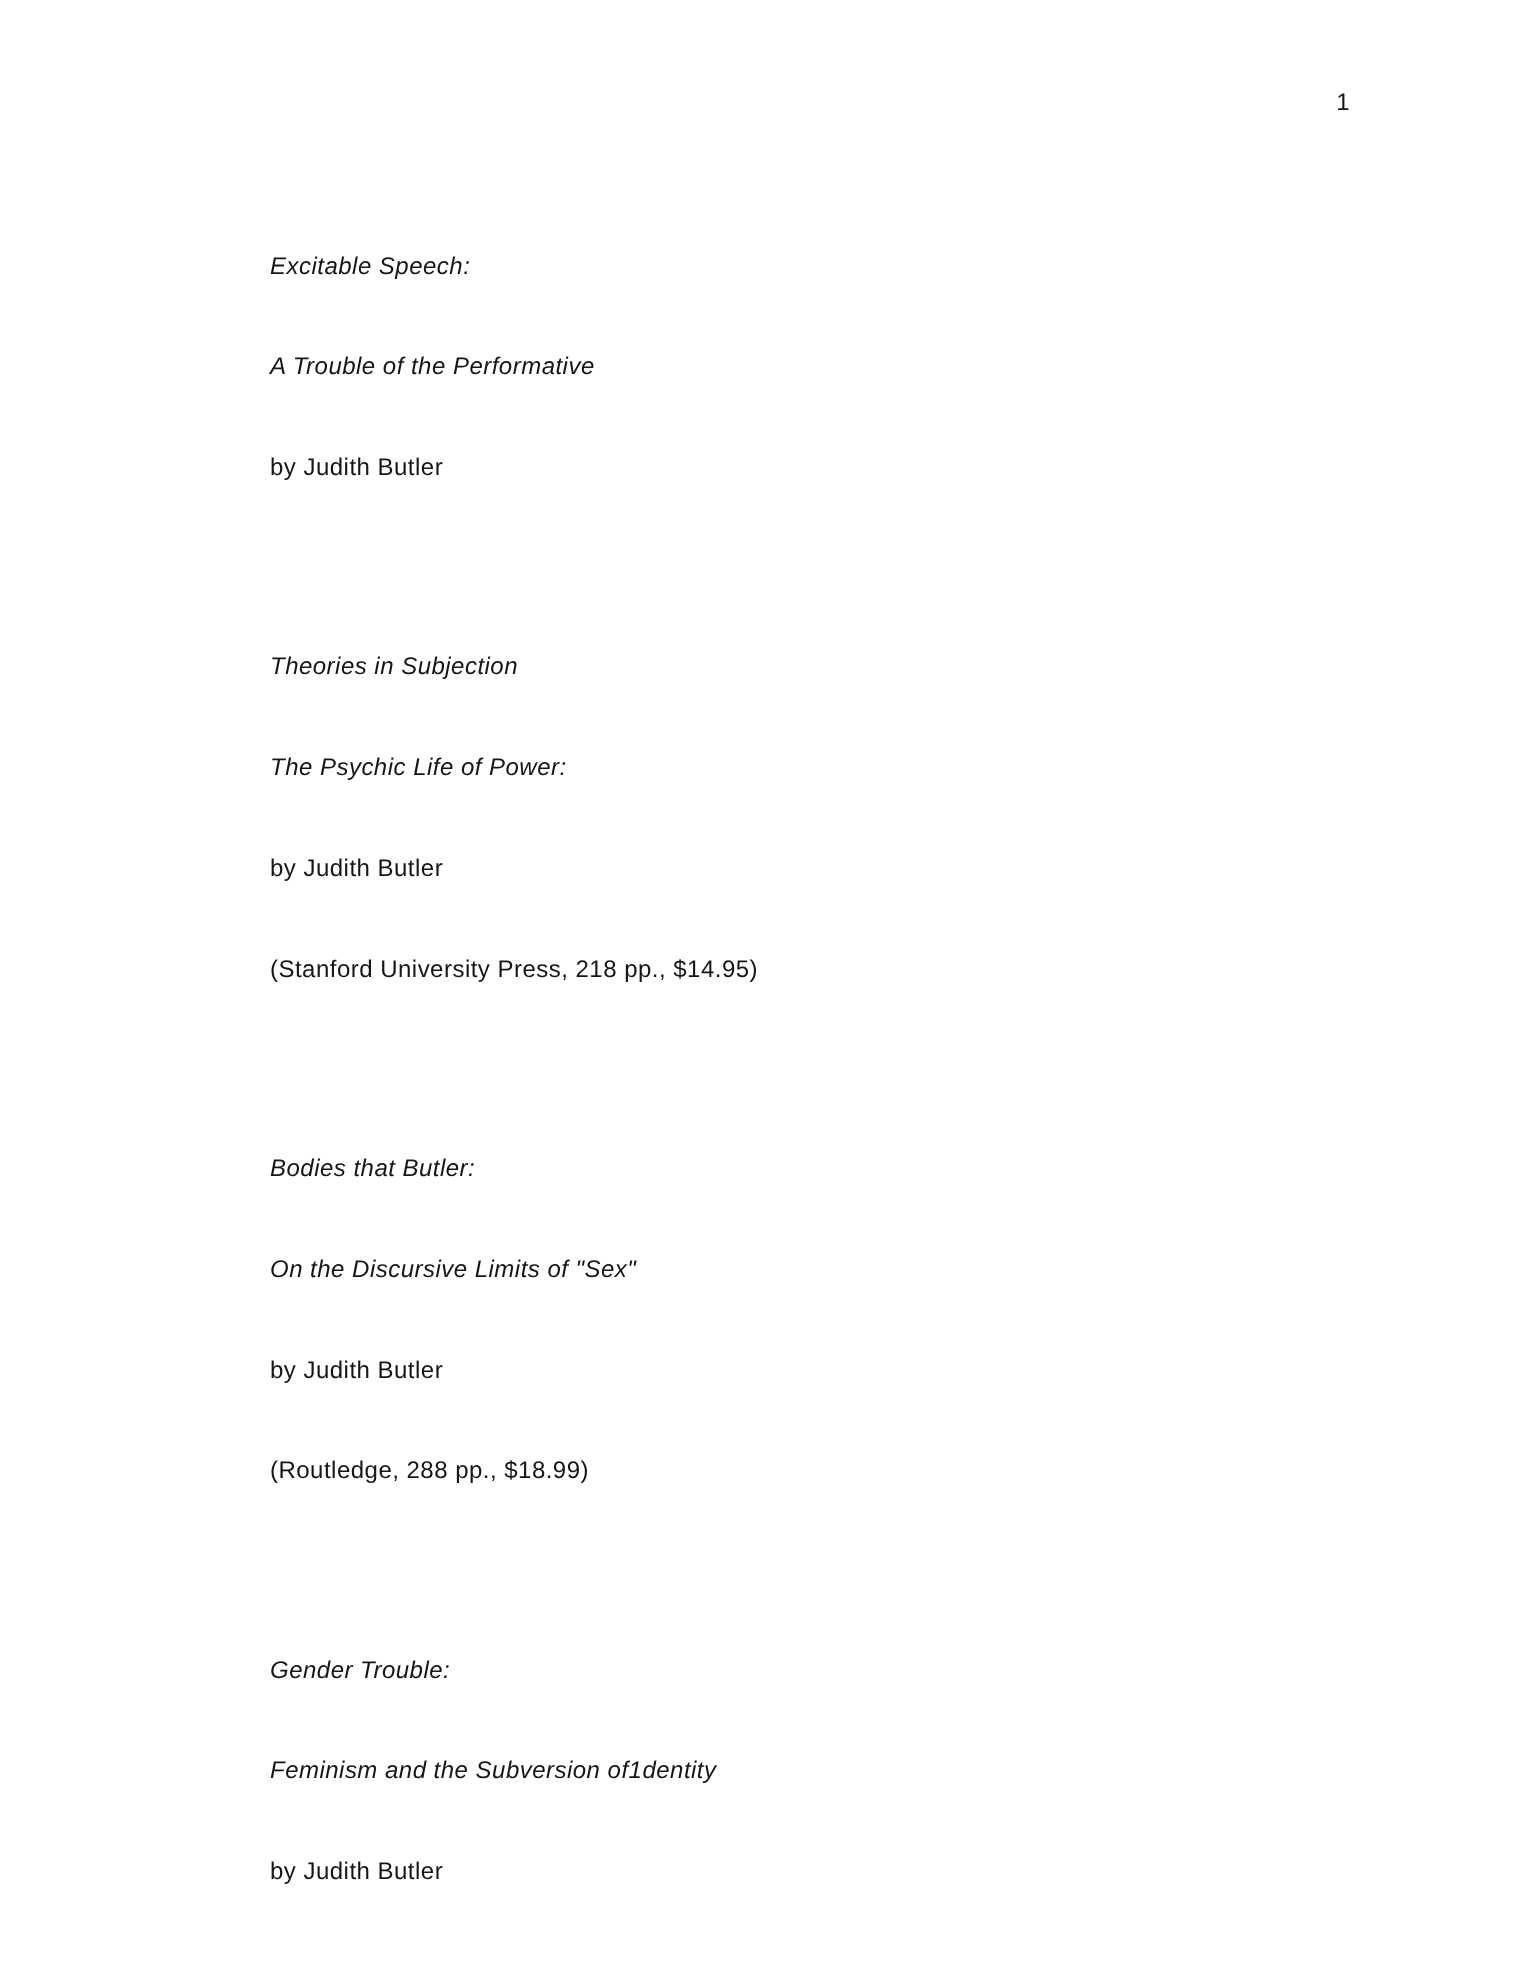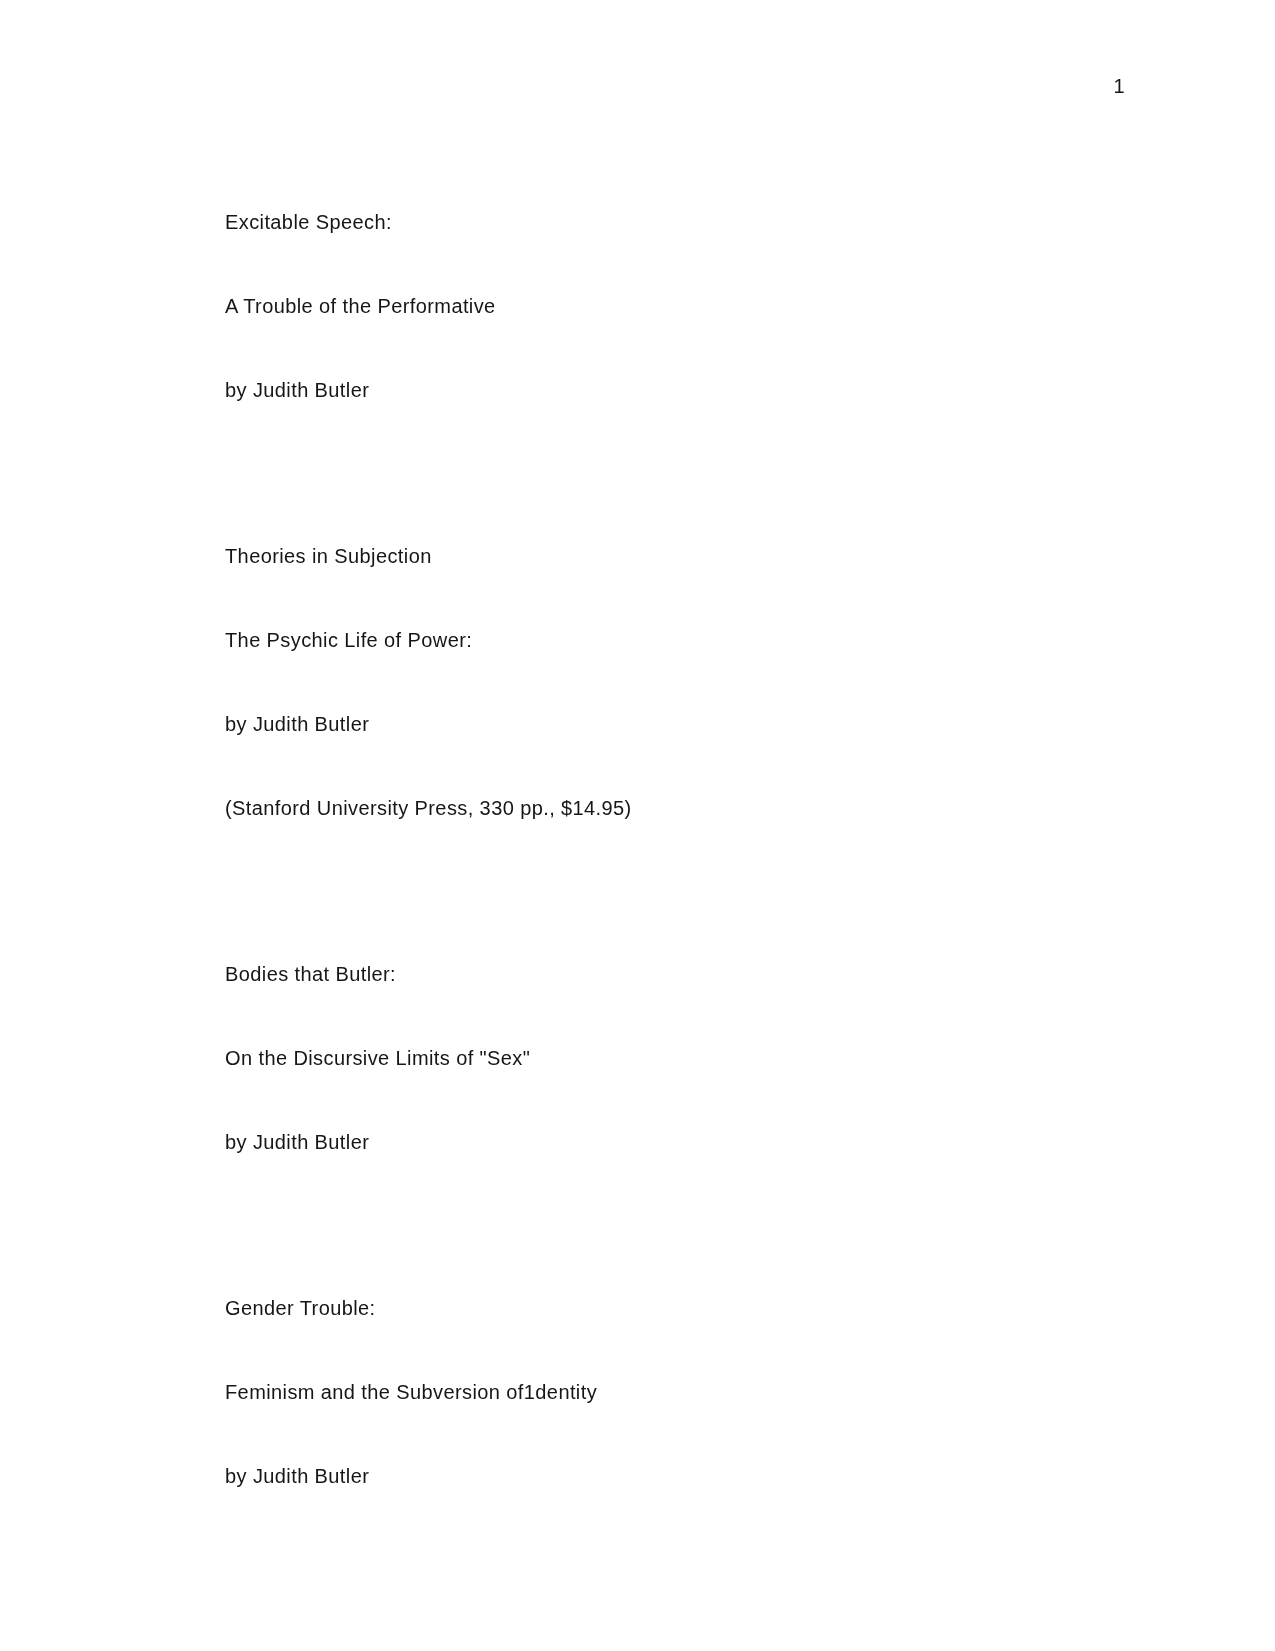--- a/index.html
+++ b/index.html
@@ -27,47 +27,49 @@
   }
   .page-number {
     text-align: right;
     margin: 0 0 52px 0;
   }
   .citation {
     margin: 0 0 26px 0;
     white-space: pre-wrap;
   }
   .citation .title-line {
+    font-style: italic;
   }
 </style>
 </head>
 <body>
 
 <div class="page">
   <div class="content">
 
     <div class="page-number">1</div>
 
     <div class="citation">
       <div class="title-line">Excitable Speech:</div>
       <div class="title-line">A Trouble of the Performative</div>
       <div>by Judith Butler</div>
     </div>
 
     <div class="citation">
       <div class="title-line">Theories in Subjection</div>
       <div class="title-line">The Psychic Life of Power:</div>
       <div>by Judith Butler</div>
-      <div>(Stanford University Press, 330 pp., $14.95)</div>
+      <div>(Stanford University Press, 218 pp., $14.95)</div>
     </div>
 
     <div class="citation">
       <div class="title-line">Bodies that Butler:</div>
       <div class="title-line">On the Discursive Limits of "Sex"</div>
       <div>by Judith Butler</div>
+      <div>(Routledge, 288 pp., $18.99)</div>
     </div>
 
     <div class="citation">
       <div class="title-line">Gender Trouble:</div>
       <div class="title-line">Feminism and the Subversion of1dentity</div>
       <div>by Judith Butler</div>
       
     </div>
 
   </div>

